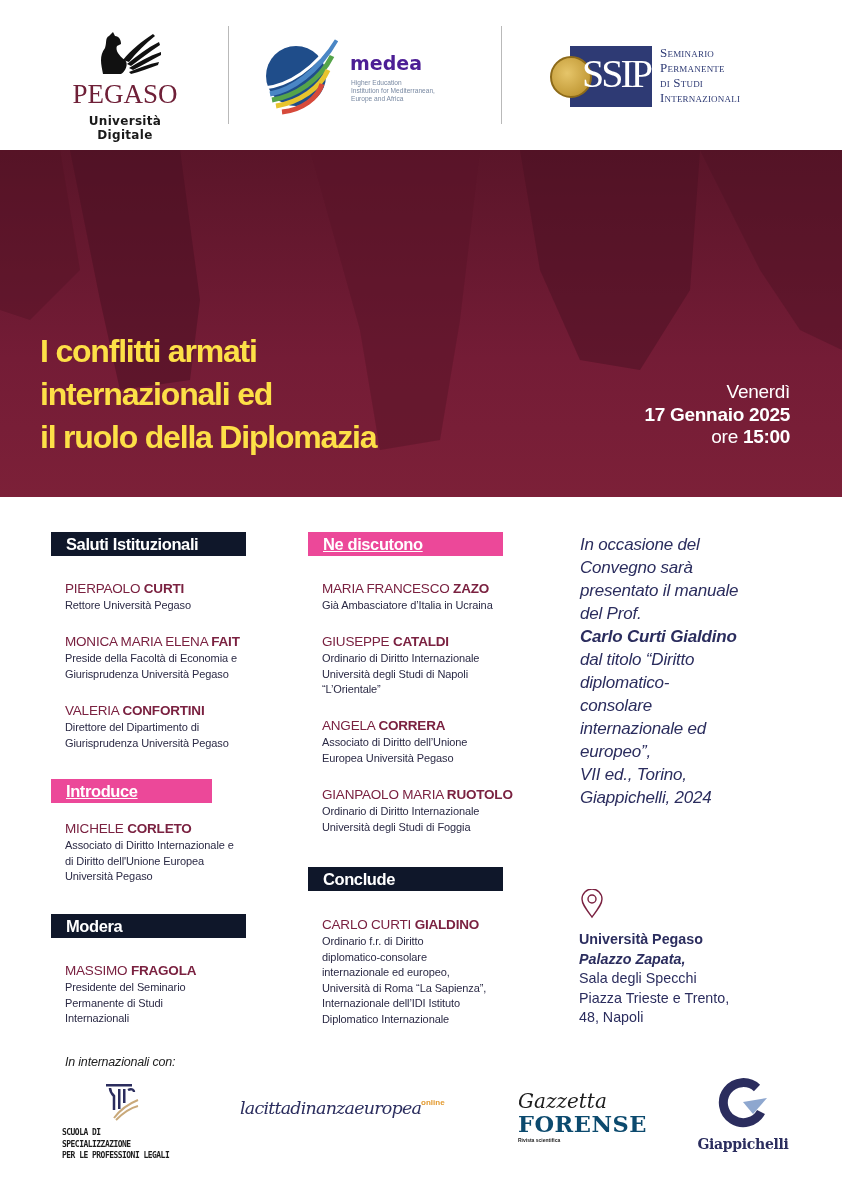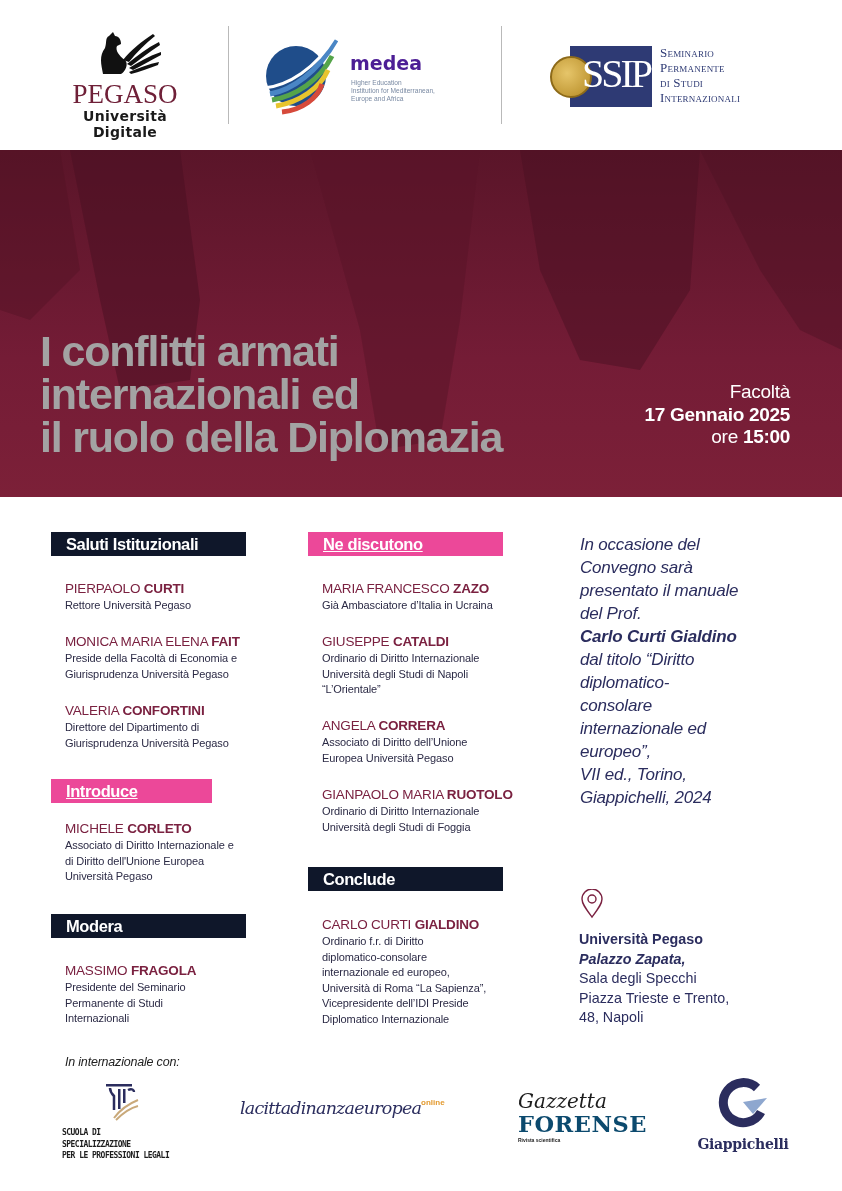--- a/index.html
+++ b/index.html
@@ -4,36 +4,36 @@
 <style>
   * { box-sizing: border-box; margin: 0; padding: 0; }
   body { width: 842px; height: 1191px; background: #ffffff; font-family: "Liberation Sans", sans-serif; position: relative; overflow: hidden; color: #2b2a45; }
 
   
   .header { position: absolute; left: 0; top: 0; width: 842px; height: 150px; background: #fff; }
   .vdiv { position: absolute; top: 26px; width: 1px; height: 98px; background: #b9b9b9; }
   .pegaso { position: absolute; left: 60px; top: 30px; width: 130px; height: 90px; text-align: center; }
   .pegaso .horse { width: 80px; height: 46px; margin: 0 auto; position: relative; }
   .pegaso .word { font-family: "Liberation Serif", serif; font-size: 27px; color: #6f2038; letter-spacing: 0px; line-height: 28px; margin-top: 0px; }
-  .pegaso .sub { font-family: "DejaVu Sans", sans-serif; font-size: 14px; font-weight: bold; color: #1a1a1a; margin-top: 0px; letter-spacing: 0.3px; }
+  .pegaso .sub { font-family: "DejaVu Sans", sans-serif; font-size: 12px; font-weight: bold; color: #1a1a1a; margin-top: 6px; letter-spacing: 0.3px; }
 
   .medea { position: absolute; left: 262px; top: 38px; width: 200px; height: 80px; }
   .medea .name { position: absolute; left: 88px; top: 14px; font-family: "DejaVu Sans", sans-serif; font-weight: bold; font-size: 19px; color: #4c1d95; letter-spacing: 0px; }
   .medea .tag { position: absolute; left: 89px; top: 41px; font-size: 6.6px; color: #7a8aa3; line-height: 8px; width: 110px; }
 
   .ssip { position: absolute; left: 548px; top: 44px; width: 240px; height: 66px; }
   .ssip .box { position: absolute; left: 22px; top: 2px; width: 82px; height: 61px; background: #2e3a74; }
   .ssip .letters { position: absolute; left: 34px; top: 6px; font-family: "Liberation Serif", serif; color: #fff; font-size: 40px; letter-spacing: -3px; }
   .ssip .globe { position: absolute; left: 2px; top: 12px; width: 42px; height: 42px; border-radius: 50%; background: radial-gradient(circle at 40% 40%, #e6c56a, #b58a24); border: 2px solid #8d6a19; }
   .ssip .txt { position: absolute; left: 112px; top: 1px; font-family: "Liberation Serif", serif; color: #2e3a74; font-size: 13px; line-height: 15px; font-variant: small-caps; letter-spacing: 0.2px; }
 
   
   .hero { position: absolute; left: 0; top: 150px; width: 842px; height: 347px; background: #6b1a31; overflow: hidden; }
   .hero .bg { position: absolute; inset: 0; }
-  .hero .title { position: absolute; left: 40px; top: 180px; color: #a3a3a3; font-family: "Liberation Sans", sans-serif; font-size: 43px; font-weight: bold; line-height: 43px; letter-spacing: -1.2px; }
+  .hero .title { position: absolute; left: 40px; top: 180px; color: #fde047; font-family: "Liberation Sans", sans-serif; font-size: 32px; font-weight: bold; line-height: 43px; letter-spacing: -1.2px; }
   .hero .date { position: absolute; right: 52px; top: 231px; color: #fff; text-align: right; font-size: 19px; line-height: 22.5px; letter-spacing: -0.3px; }
   .hero .date .light { font-weight: normal; }
   .hero .date .bold { font-weight: bold; }
 
   
   .sec { position: absolute; height: 24px; color: #fff; font-weight: bold; font-size: 16.5px; line-height: 24px; padding-left: 15px; letter-spacing: -0.4px; }
   .sec.wine { background: #0f172a; }
   .sec.navy { background: #ec4899; text-decoration: underline; }
 
   .person { position: absolute; width: 240px; }
@@ -131,21 +131,21 @@
     <path d="M520 0 L700 0 L690 140 L640 220 L580 210 L540 120 Z" fill="#4a1022" opacity="0.5"></path>
     <path d="M700 0 L842 0 L842 200 L800 180 L760 120 Z" fill="#4d1123" opacity="0.45"></path>
     <path d="M0 0 L60 0 L80 120 L30 170 L0 160 Z" fill="#4f1124" opacity="0.4"></path>
   </svg>
   <div class="title">
     <div>I conflitti armati</div>
     <div>internazionali ed</div>
     <div>il ruolo della Diplomazia</div>
   </div>
   <div class="date">
-    <div class="light">Facoltà</div>
+    <div class="light">Venerdì</div>
     <div class="bold">17 Gennaio 2025</div>
     <div><span class="light">ore</span> <span class="bold">15:00</span></div>
   </div>
 </div>
 
 <div class="sec wine" style="left:51px;top:532px;width:195px">Saluti Istituzionali</div>
 
 <div class="person" style="left:65px;top:581px">
   <div class="nm"><span>PIERPAOLO</span> <b>CURTI</b></div>
   <div class="role">Rettore Università Pegaso</div>
@@ -215,21 +215,21 @@
 </div>
 
 <div class="sec wine" style="left:308px;top:867px;width:195px">Conclude</div>
 <div class="person" style="left:322px;top:917px">
   <div class="nm"><span>CARLO CURTI</span> <b>GIALDINO</b></div>
   <div class="role">
     <div>Ordinario f.r. di Diritto</div>
     <div>diplomatico-consolare</div>
     <div>internazionale ed europeo,</div>
     <div>Università di Roma “La Sapienza”,</div>
-    <div>Vicepresidente dell’IDI Preside</div>
+    <div>Internazionale dell’IDI Istituto</div>
     <div>Diplomatico Internazionale</div>
   </div>
 </div>
 
 <div class="note">
   <div>In occasione del</div>
   <div>Convegno sarà</div>
   <div>presentato il manuale</div>
   <div>del Prof.</div>
   <div><b>Carlo Curti Gialdino</b></div>
@@ -247,21 +247,21 @@
   <circle cx="12" cy="10" r="4" fill="none" stroke="#7a2140" stroke-width="1.4"></circle>
 </svg>
 <div class="loc">
   <div class="b">Università Pegaso</div>
   <div class="bi">Palazzo Zapata,</div>
   <div>Sala degli Specchi</div>
   <div>Piazza Trieste e Trento,</div>
   <div>48, Napoli</div>
 </div>
 
-<div class="collab">In internazionale con:</div>
+<div class="collab">In internazionali con:</div>
 
 <div class="sspl">
   <svg width="40" height="40" viewBox="0 0 40 40" style="display:block;margin:0 0 4px 42px">
     <rect x="4" y="2" width="26" height="2.5" fill="#2b2d5e"></rect>
     <path d="M8 6 C8 10 10 12 12 14 L12 28" stroke="#2b2d5e" stroke-width="2.5" fill="none"></path>
     <rect x="16" y="7" width="2.5" height="20" fill="#2b2d5e"></rect>
     <rect x="21" y="7" width="2.5" height="14" fill="#2b2d5e"></rect>
     <path d="M26 8 C30 6 32 8 32 10" stroke="#2b2d5e" stroke-width="2.5" fill="none"></path>
     <path d="M12 36 C18 28 26 22 36 18" stroke="#c9a97a" stroke-width="2" fill="none"></path>
     <path d="M14 38 C20 32 28 26 36 24" stroke="#c9a97a" stroke-width="2" fill="none"></path>

